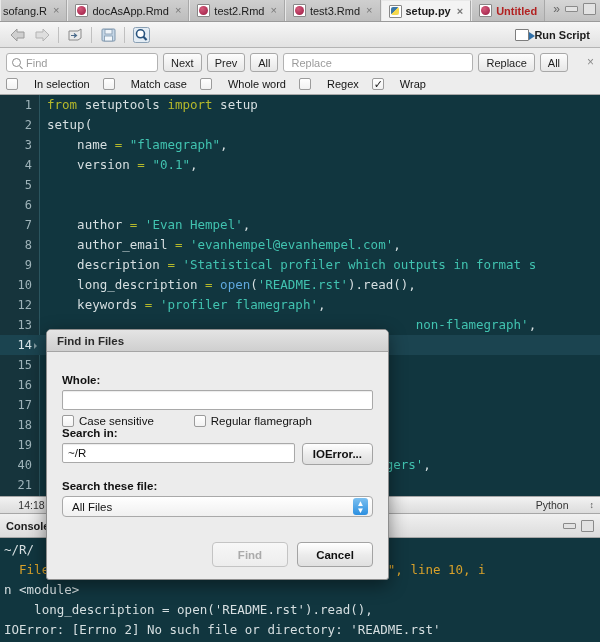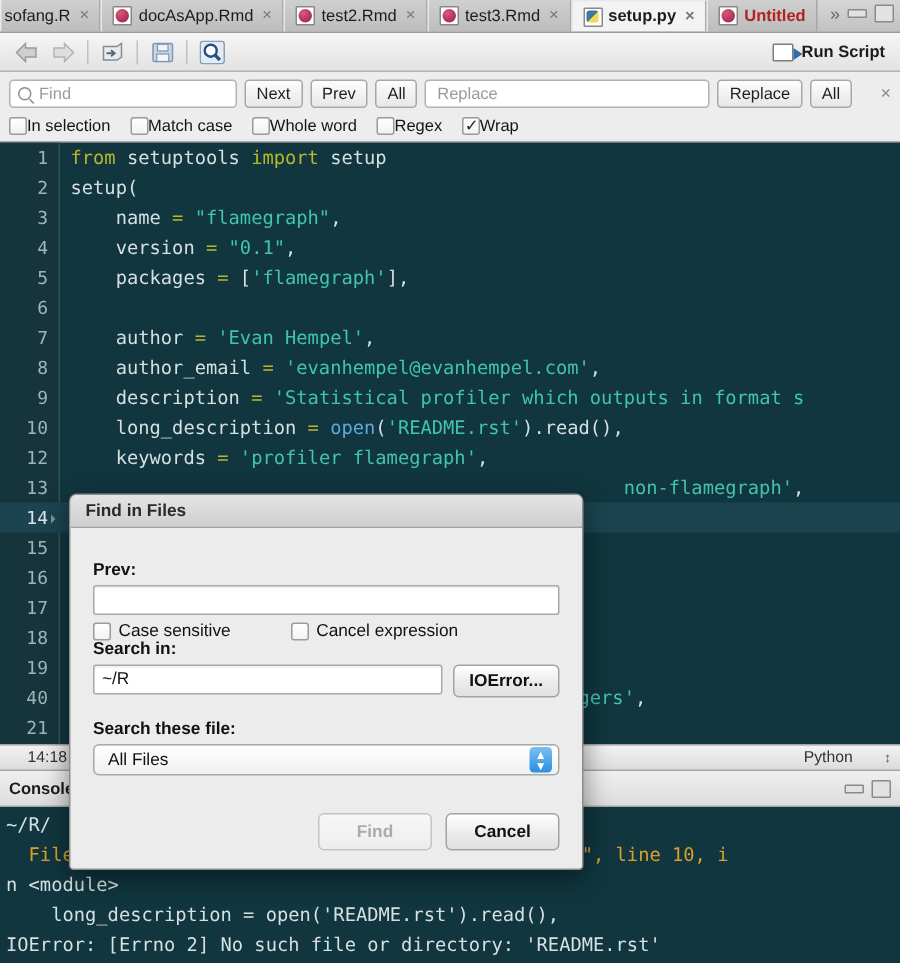--- a/index.html
+++ b/index.html
@@ -131,21 +131,21 @@
     height: 19px; padding: 0 7px; font-size: 11px; color: #1e1e1e;
     border: 1px solid #a8a8a8; border-radius: 3px;
     background: linear-gradient(to bottom, #fdfdfd 0%, #e7e7e7 100%);
     display: flex; align-items: center; justify-content: center;
     white-space: nowrap;
   }
   .findrow2 {
     display: flex; align-items: center; gap: 13px;
     margin-top: 6px; font-size: 11px; color: #141414;
   }
-  .cbx { display: flex; align-items: center; gap: 0; }
+  .cbx { display: flex; align-items: center; gap: 16px; }
   .box {
     width: 12px; height: 12px; border: 1px solid #9b9b9b;
     background: linear-gradient(to bottom, #ffffff, #f2f2f2);
     border-radius: 2px; position: relative; flex: none;
   }
   .box.checked::after {
     content: "✓"; position: absolute; left: 1px; top: -2px;
     font-size: 11px; color: #222; line-height: 14px;
   }
   .fclose {
@@ -409,21 +409,21 @@
   <span class="fclose">×</span>
 </div>
 
 <div class="editor">
   <div class="gutter"></div>
   <div class="code" id="code-lines">
       <div class="ln"><span class="num">1</span><span class="txt"><span class="kw">from</span> setuptools <span class="kw">import</span> setup</span></div>
       <div class="ln"><span class="num">2</span><span class="txt">setup(</span></div>
       <div class="ln"><span class="num">3</span><span class="txt">    name <span class="op">=</span> <span class="str">"flamegraph"</span>,</span></div>
       <div class="ln"><span class="num">4</span><span class="txt">    version <span class="op">=</span> <span class="str">"0.1"</span>,</span></div>
-      <div class="ln"><span class="num">5</span><span class="txt">    packages <span class="op">=</span> [<span class="str">'flamegraph'</span>],</span></div>
+      <div class="ln"><span class="num">5</span></div>
       <div class="ln"><span class="num">6</span><span class="txt"></span></div>
       <div class="ln"><span class="num">7</span><span class="txt">    author <span class="op">=</span> <span class="str">'Evan Hempel'</span>,</span></div>
       <div class="ln"><span class="num">8</span><span class="txt">    author_email <span class="op">=</span> <span class="str">'evanhempel@evanhempel.com'</span>,</span></div>
       <div class="ln"><span class="num">9</span><span class="txt">    description <span class="op">=</span> <span class="str">'Statistical profiler which outputs in format s</span></span></div>
       <div class="ln"><span class="num">10</span><span class="txt">    long_description <span class="op">=</span> <span class="fn">open</span>(<span class="str">'README.rst'</span>).read(),</span></div>
       <div class="ln"><span class="num">12</span><span class="txt">    keywords <span class="op">=</span> <span class="str">'profiler flamegraph'</span>,</span></div>
       <div class="ln"><span class="num">13</span><span class="txt"><span class="str">                                                 non-flamegraph'</span>,</span></div>
       <div class="ln hl"><span class="num">14</span><span class="txt"></span><span class="fold-arrow"></span></div>
       <div class="ln"><span class="num">15</span><span class="txt"></span></div>
       <div class="ln"><span class="num">16</span><span class="txt"></span></div>
@@ -459,31 +459,31 @@
       <div class="cln cpath">IOError: [Errno 2] No such file or directory: 'README.rst'</div>
     </div>
 </div>
 
 <div class="dlg">
   <div class="dlg-title">
     <span>Find in Files</span>
   </div>
   <div class="dlg-body">
 
-    <div class="dlabel">Prev:</div>
+    <div class="dlabel">Whole:</div>
     <div class="dinput"></div>
 
     <div class="dcbrow">
       <label class="dcbx">
         <span class="box"></span>
         <span>Case sensitive</span>
       </label>
       <label class="dcbx">
         <span class="box"></span>
-        <span>Cancel expression</span>
+        <span>Regular flamegraph</span>
       </label>
     </div>
 
     <div class="dlabel" style="margin-top:0;">Search in:</div>
     <div class="row-flex">
       <div class="dinput" style="flex:1;">~/R</div>
       <div class="dbtn">IOError...</div>
     </div>
 
     <div class="dlabel" style="margin-top:15px;">Search these file:</div>

